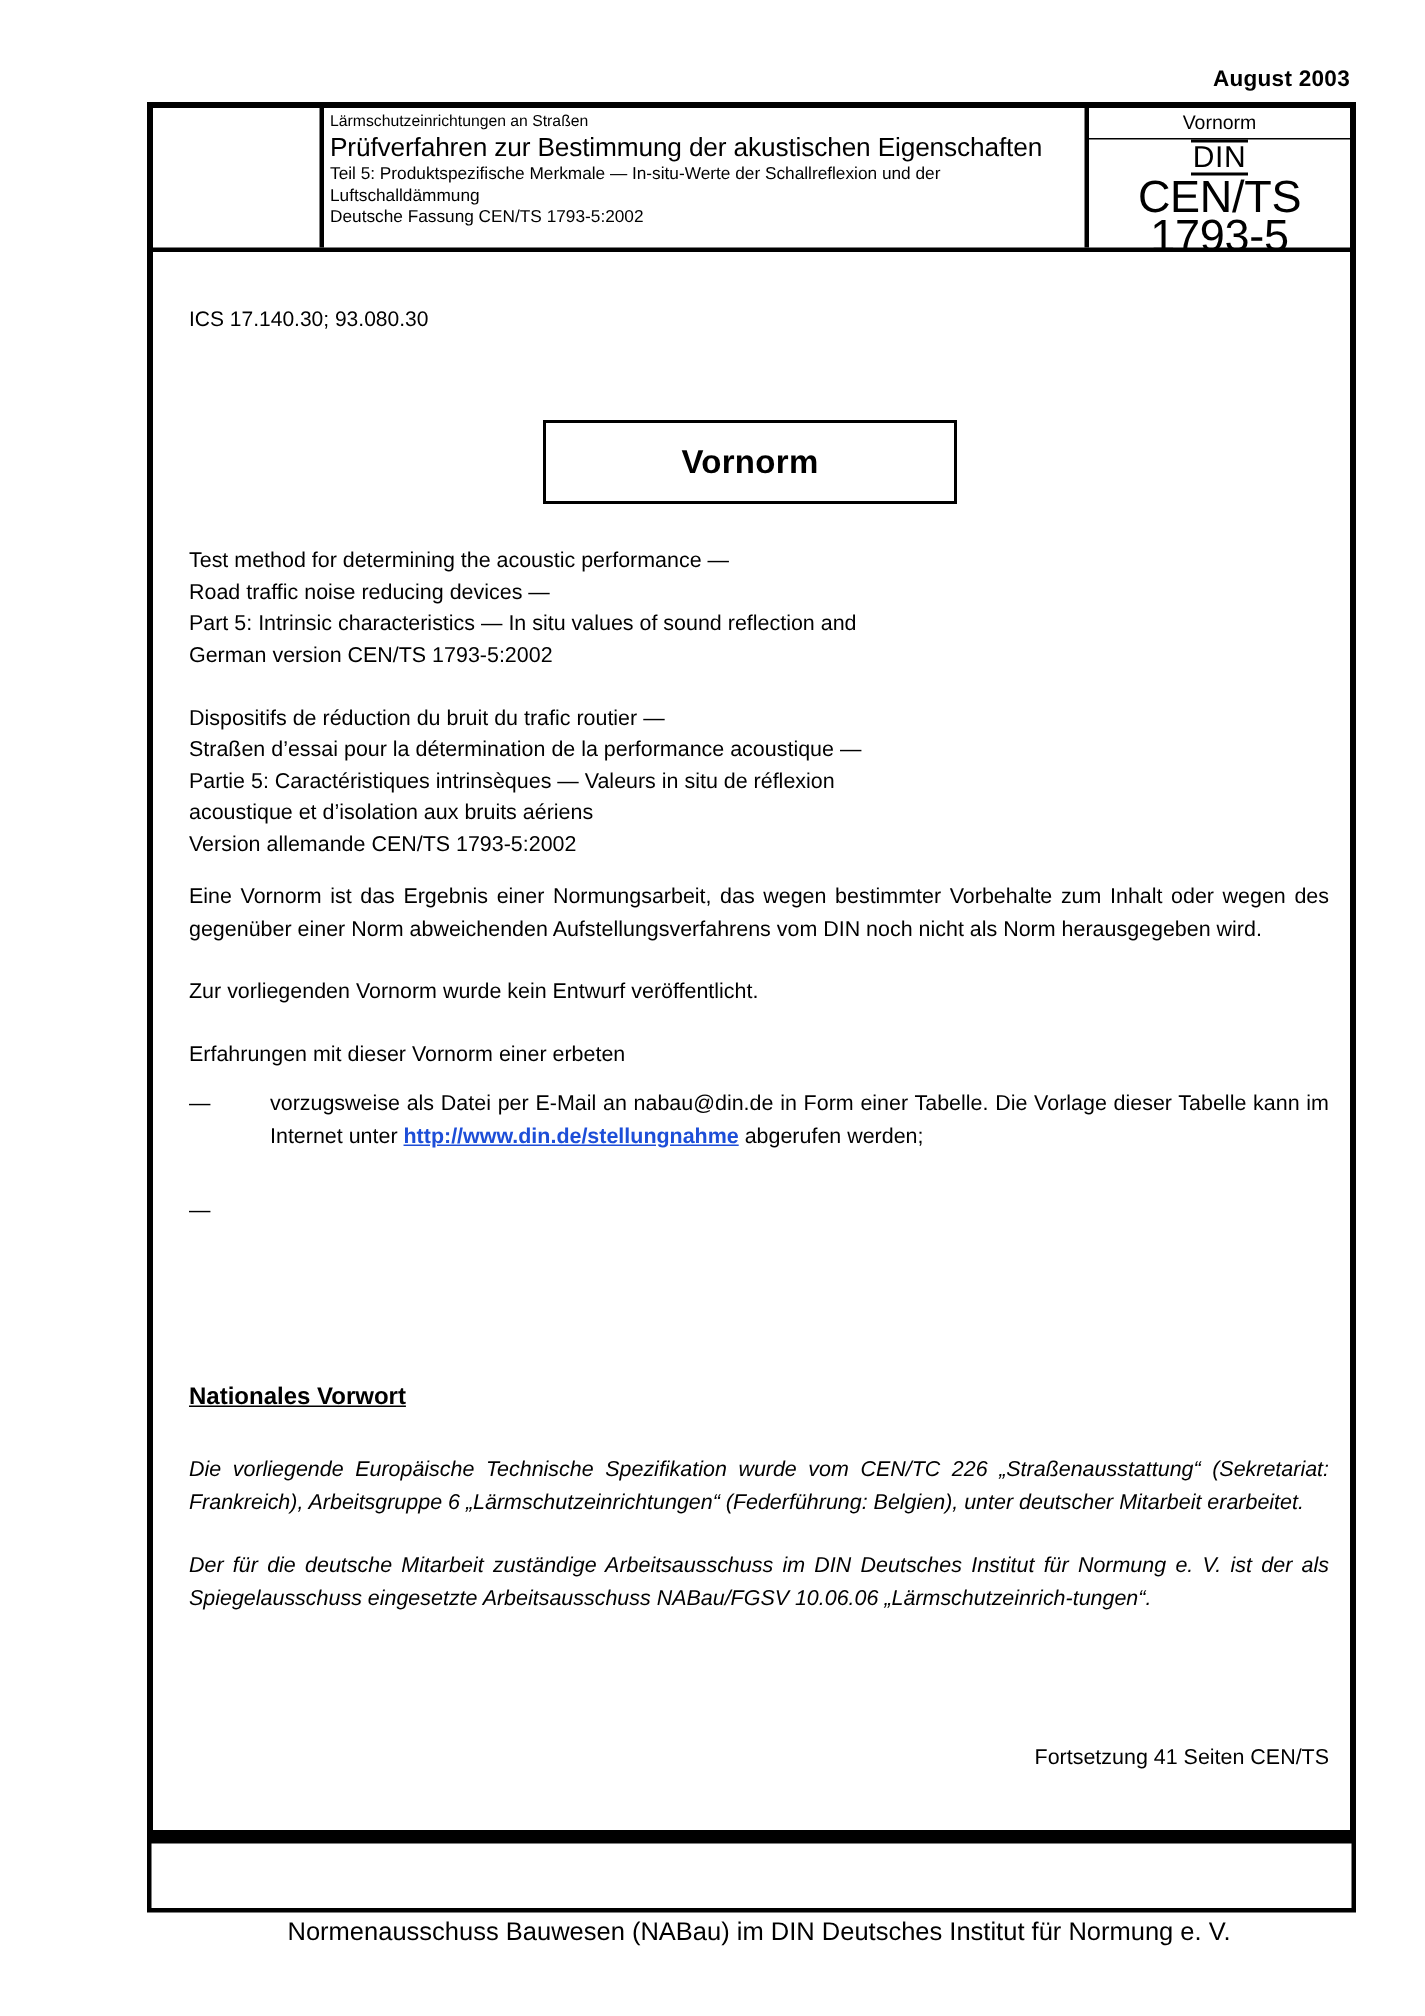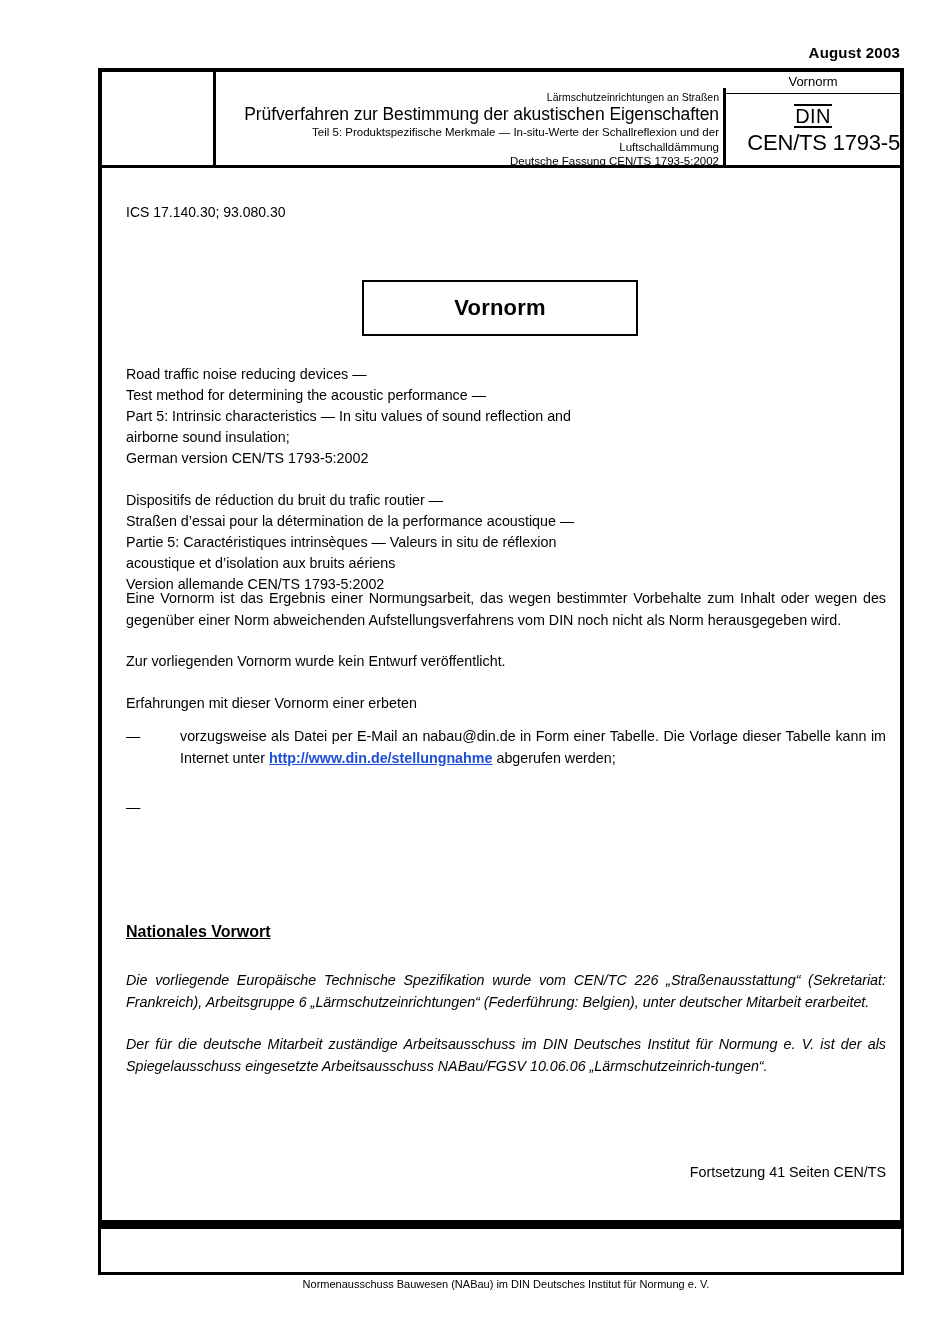--- a/index.html
+++ b/index.html
@@ -59,26 +59,25 @@
   }
   .hdr-left {
     width: 114px;
     border-right: 3px solid #000;
     box-sizing: border-box;
   }
   .hdr-mid {
     flex: 1;
     border-right: 3px solid #000;
     box-sizing: border-box;
-    text-align: right;
+    text-align: left;
     padding: 3px 4px 0 4px;
     display: flex;
     flex-direction: column;
     justify-content: flex-start;
-    margin-top: 16px;
   }
   .hdr-mid .l-small {
     font-size: 10.5px;
     line-height: 13px;
   }
   .hdr-mid .l-big {
     font-size: 17.5px;
     line-height: 21px;
     letter-spacing: -0.1px;
   }
@@ -116,26 +115,25 @@
     display: block;
   }
   .din-mark span {
     border-top: 2px solid #000;
     border-bottom: 2px solid #000;
     padding: 0 1px;
     display: inline-block;
     line-height: 20px;
   }
   .din-no {
-    font-size: 22px;
+    font-size: 30px;
     line-height: 26px;
     letter-spacing: -0.2px;
     display: block;
     margin-top: 2px;
-    text-align: right;
   }
 
   
   .body-area {
     position: relative;
     height: 1055px;
     border-bottom: 3px solid #000;
     box-sizing: border-box;
   }
 
@@ -245,21 +243,21 @@
     text-align: right;
     font-size: 14.3px;
   }
 
   .nabau-line {
     position: absolute;
     left: 24px;
     top: 1110px;
     width: 760px;
     text-align: center;
-    font-size: 11px;
+    font-size: 17px;
   }
 
   
   .footer-box {
     position: absolute;
     left: 98px;
     top: 1226px;
     width: 806px;
     height: 49px;
     border: 3px solid #000;
@@ -298,24 +296,23 @@
     </div>
 
     <div class="body-area">
 
       <div class="ics">ICS 17.140.30; 93.080.30</div>
 
       <div class="vornorm-box">Vornorm</div>
 
       <div class="titles">
         <div class="block">
+          <div>Test method for determining the acoustic performance —</div>
           <div>Road traffic noise reducing devices —</div>
-          <div>Test method for determining the acoustic performance —</div>
           <div>Part 5: Intrinsic characteristics — In situ values of sound reflection and</div>
-          <div>airborne sound insulation;</div>
           <div>German version CEN/TS 1793-5:2002</div>
         </div>
         <div class="block">
           <div>Dispositifs de réduction du bruit du trafic routier —</div>
           <div>Straßen d’essai pour la détermination de la performance acoustique —</div>
           <div>Partie 5: Caractéristiques intrinsèques — Valeurs in situ de réflexion</div>
           <div>acoustique et d’isolation aux bruits aériens</div>
           <div>Version allemande CEN/TS 1793-5:2002</div>
         </div>
       </div>

